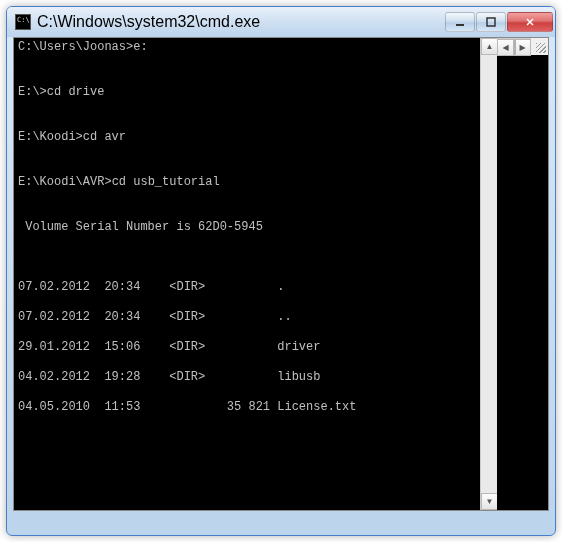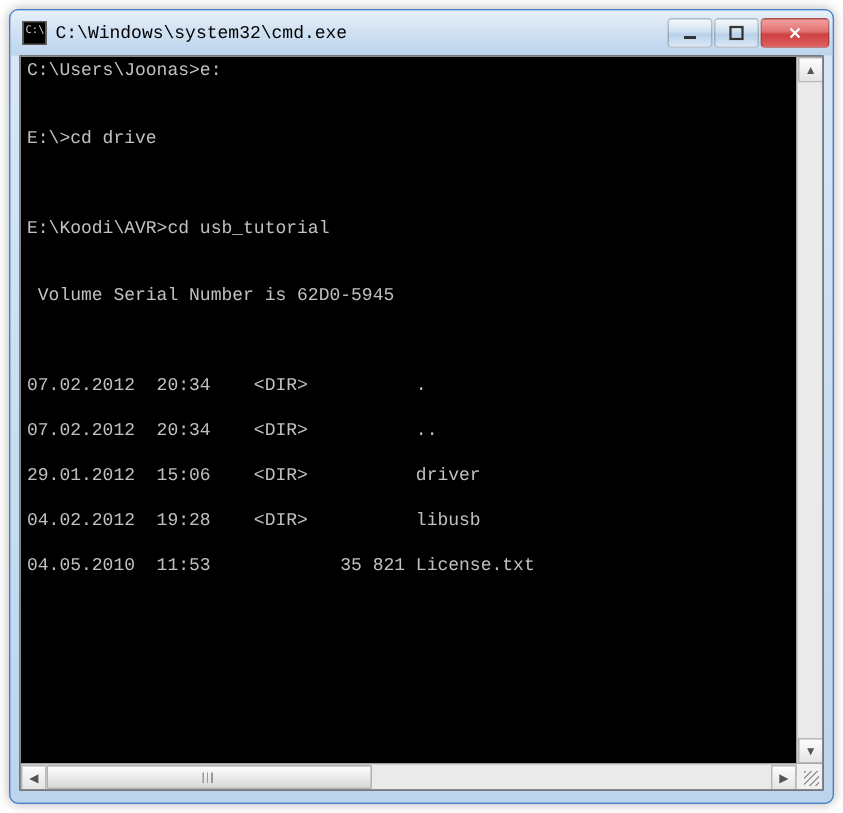--- a/index.html
+++ b/index.html
@@ -40,25 +40,24 @@
       content: "C:\\";
       position: absolute;
       color: #ccc;
       font-size: 7px;
       font-family: monospace;
       top: 1px;
       left: 1px;
     }
     .title-text {
       color: #000;
-      font-size: 12px;
+      font-size: 16px;
       flex: 1;
       overflow: hidden;
       white-space: nowrap;
-      font-family: Liberation Mono, monospace;
     }
     .window-buttons {
       display: flex;
       gap: 1px;
     }
     .win-btn {
       width: 30px;
       height: 20px;
       border-radius: 3px;
       display: flex;
@@ -70,26 +69,26 @@
     .btn-min, .btn-max {
       background: linear-gradient(to bottom, #f4f8fc 0%, #d0e0f0 45%, #b8d0e8 55%, #d8e8f8 100%);
     }
     .btn-close {
       width: 46px;
       background: linear-gradient(to bottom, #f2a0a0 0%, #e07070 45%, #cc4040 55%, #e06060 100%);
       color: #fff;
     }
     .win-btn svg { width: 10px; height: 10px; }
     .content-border {
-      margin: 0 6px 8px 6px;
+      margin: 0 6px 24px 6px;
       border: 1px solid #888;
       background: #000;
       flex: 1;
       display: flex;
-      flex-direction: column;
+      flex-direction: row;
       overflow: hidden;
     }
     .terminal {
       flex: 1;
       background: #000;
       color: #c0c0c0;
       font-family: "Lucida Console", "Courier New", monospace;
       font-size: 12px;
       line-height: 15px;
       padding: 2px 4px;
@@ -208,20 +207,21 @@
       </div>
     </div>
   </div>
 
   <div class="content-border">
     <div class="terminal-row">
       <div class="terminal"><span class="line"><span>C:\Users\Joonas&gt;</span><span>e:</span></span>
 <span class="line"></span>
 <span class="line"><span>E:\&gt;</span><span>cd drive</span></span>
 <span class="line"></span>
+<span class="line"><span>E:\Koodi&gt;</span><span>cd avr</span></span>
 <span class="line"></span>
 <span class="line"><span>E:\Koodi\AVR&gt;</span><span>cd usb_tutorial</span></span>
 <span class="line"></span>
 <span class="line"> Volume Serial Number is 62D0-5945</span>
 <span class="line"></span>
 <span class="line"></span>
 <span class="line">07.02.2012  20:34    &lt;DIR&gt;          .</span>
 <span class="line">07.02.2012  20:34    &lt;DIR&gt;          ..</span>
 <span class="line">29.01.2012  15:06    &lt;DIR&gt;          driver</span>
 <span class="line">04.02.2012  19:28    &lt;DIR&gt;          libusb</span>

